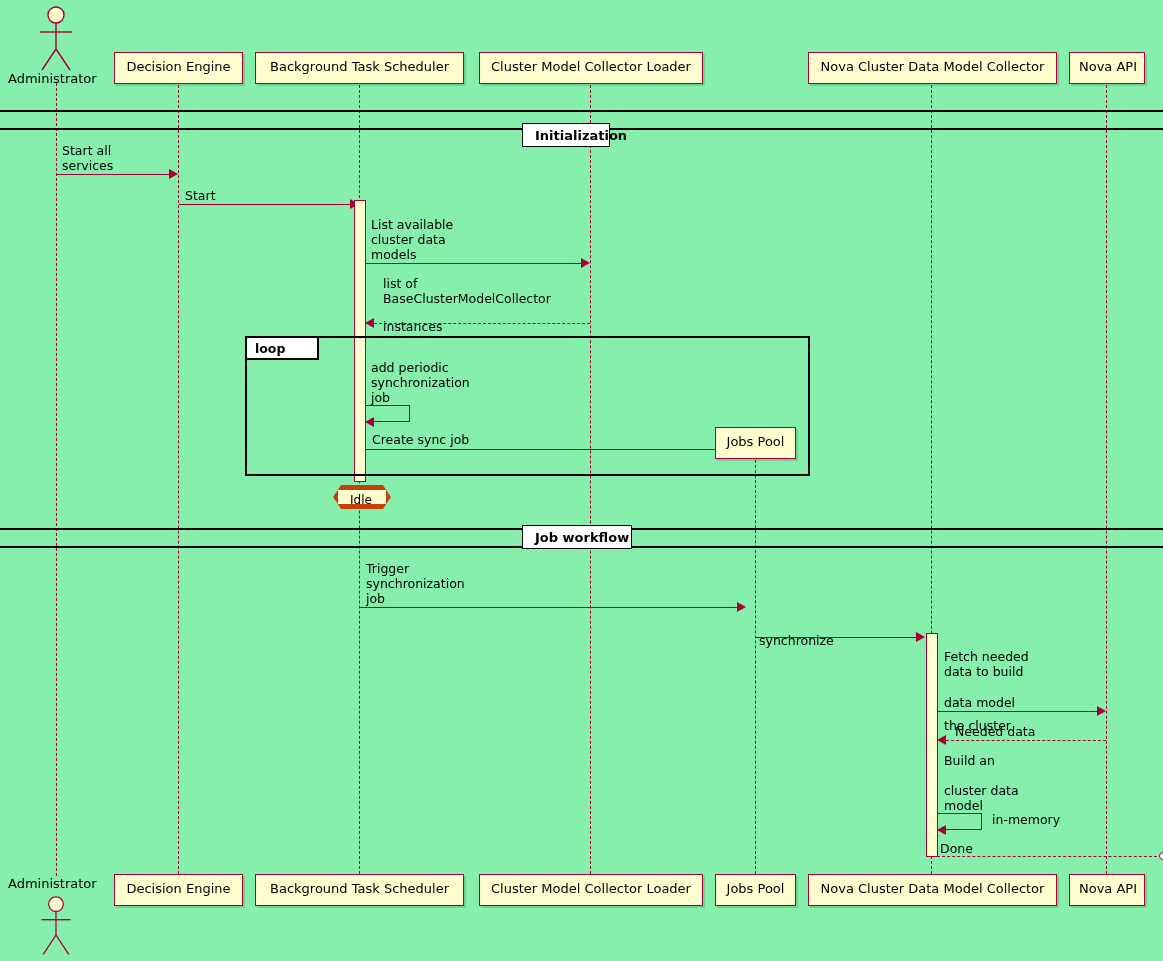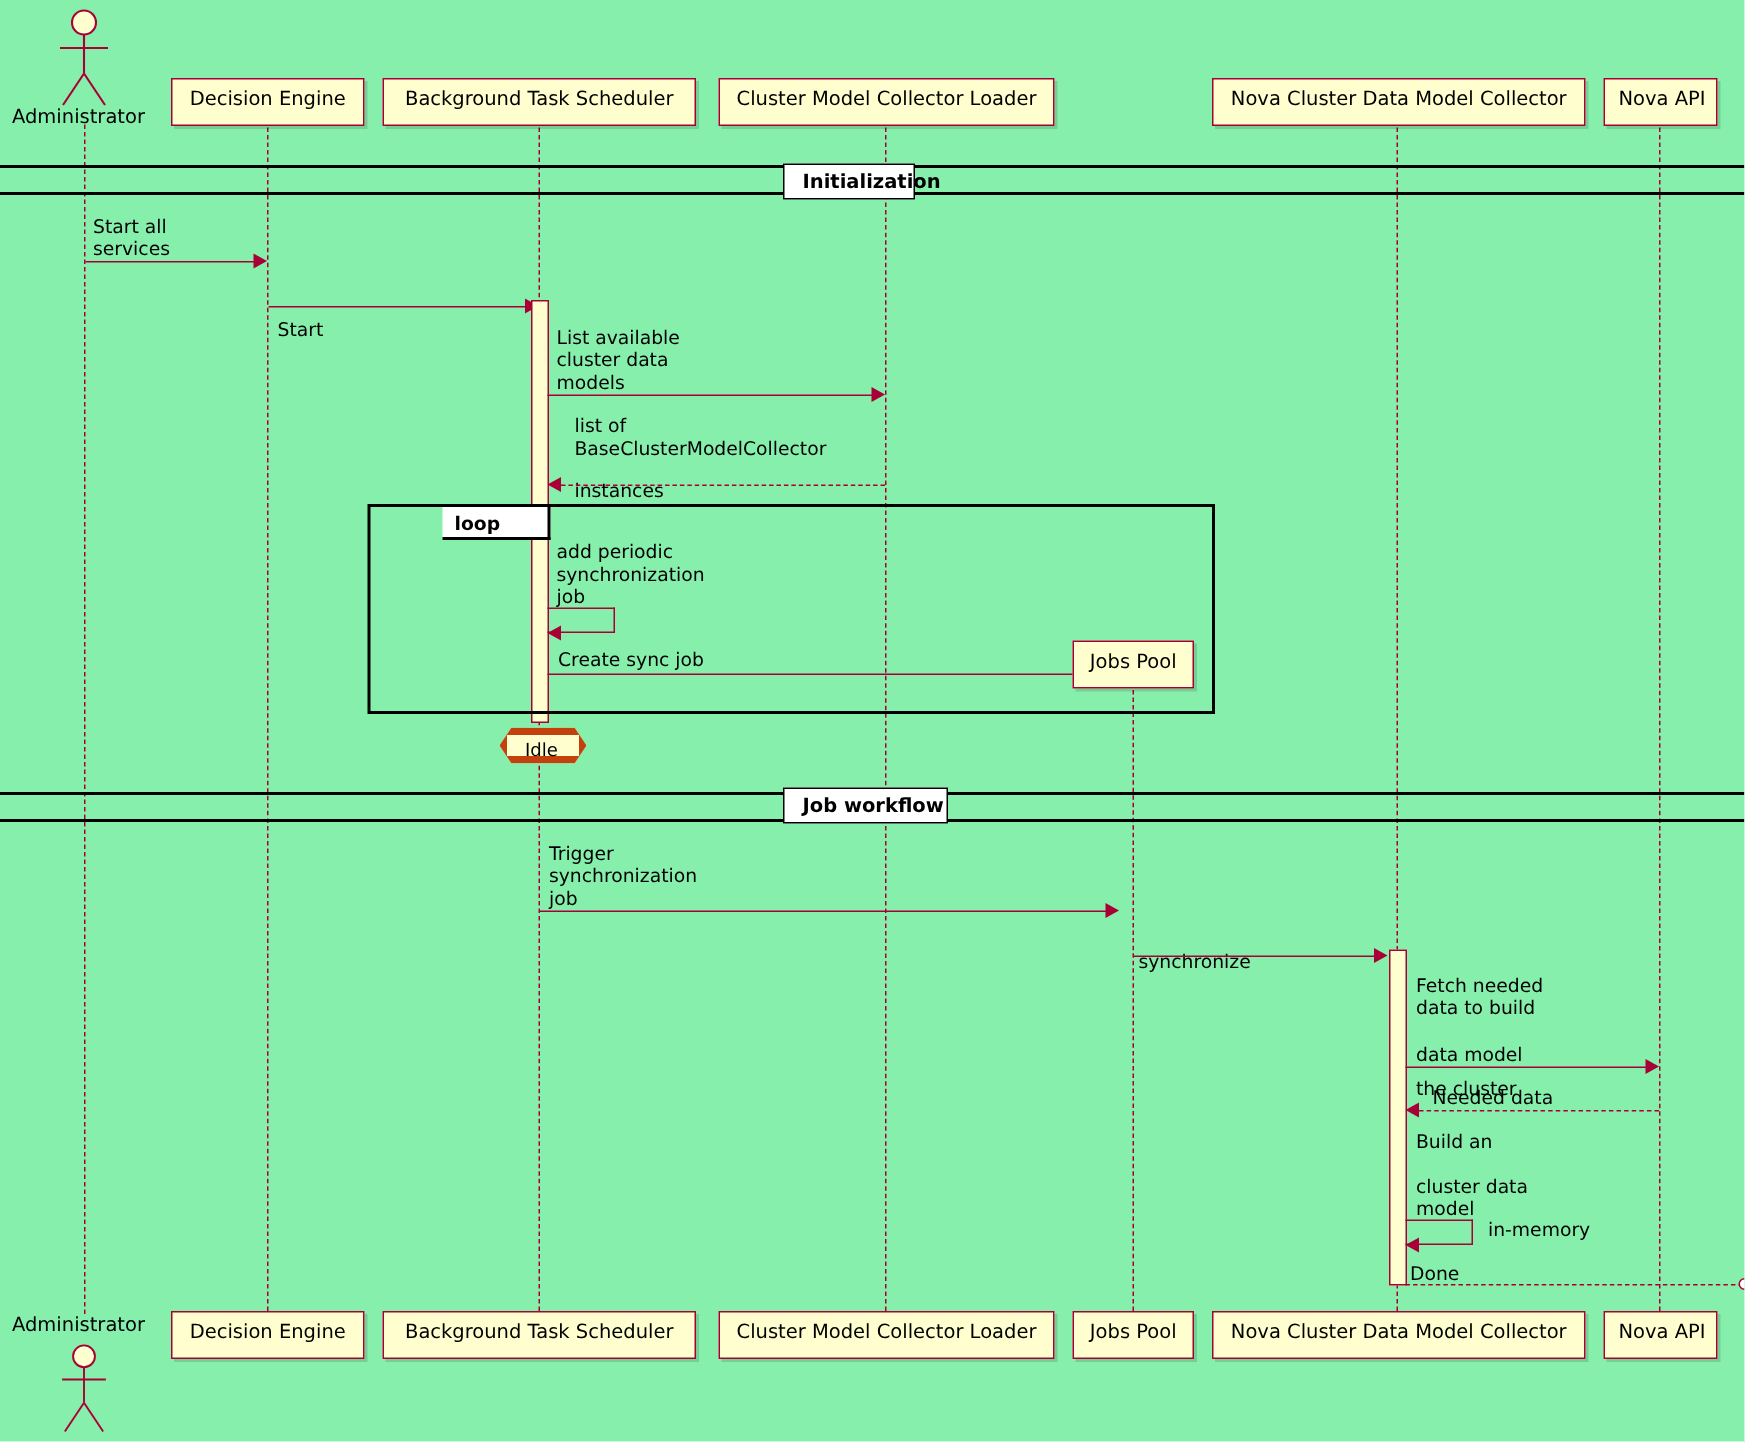--- a/index.html
+++ b/index.html
@@ -108,21 +108,20 @@
   .group-tab {
     background: #ffffff;
     border-right: 2px solid #000000;
     border-bottom: 2px solid #000000;
     font-size: 12.5px;
     font-weight: bold;
     color: #000000;
     padding: 3px 16px 4px 8px;
     box-sizing: border-box;
     white-space: nowrap;
-    margin-left: 48px;
   }
   .group-cond {
     font-size: 12px;
     font-weight: bold;
     color: #000000;
     white-space: nowrap;
   }
 
   
   .hexagon {
@@ -188,28 +187,28 @@
 
   <div class="abs participant" style="left:114px; top:874px; width:129px; height:32px;">Decision Engine</div>
   <div class="abs participant" style="left:255px; top:874px; width:209px; height:32px;">Background Task Scheduler</div>
   <div class="abs participant" style="left:479px; top:874px; width:224px; height:32px;">Cluster Model Collector Loader</div>
   <div class="abs participant" style="left:715px; top:874px; width:81px; height:32px;">Jobs Pool</div>
   <div class="abs participant" style="left:808px; top:874px; width:249px; height:32px;">Nova Cluster Data Model Collector</div>
   <div class="abs participant" style="left:1069px; top:874px; width:76px; height:32px;">Nova API</div>
 
   <div class="abs divider-rule" style="left:0px; top:110px; width:1163px;"></div>
   <div class="abs divider-rule" style="left:0px; top:128px; width:1163px;"></div>
-  <div class="abs divider-box" style="left:522px; top:109px; width:88px; height:24px;">Initialization</div>
+  <div class="abs divider-box" style="left:522px; top:123px; width:88px; height:24px;">Initialization</div>
 
   <div class="abs msg-label" style="left:62px; top:143px;">Start all</div>
   <div class="abs msg-label" style="left:62px; top:158px;">services</div>
   <div class="abs msg-line" style="left:57px; top:174px; width:114px;"></div>
   <div class="abs arrowhead arrow-right" style="left:169px; top:169px;"></div>
 
-  <div class="abs msg-label" style="left:185px; top:188px;margin-top:24px;">Start</div>
+  <div class="abs msg-label" style="left:185px; top:188px;">Start</div>
   <div class="abs msg-line" style="left:179px; top:204px; width:174px;"></div>
   <div class="abs arrowhead arrow-right" style="left:350px; top:199px;"></div>
 
   <div class="abs activation" style="left:354px; top:200px; height:280px;"></div>
 
   <div class="abs msg-label" style="left:371px; top:217px;">List available</div>
   <div class="abs msg-label" style="left:371px; top:232px;">cluster data</div>
   <div class="abs msg-label" style="left:371px; top:247px;">models</div>
   <div class="abs msg-line" style="left:365px; top:263px; width:219px;"></div>
   <div class="abs arrowhead arrow-right" style="left:581px; top:258px;"></div>

